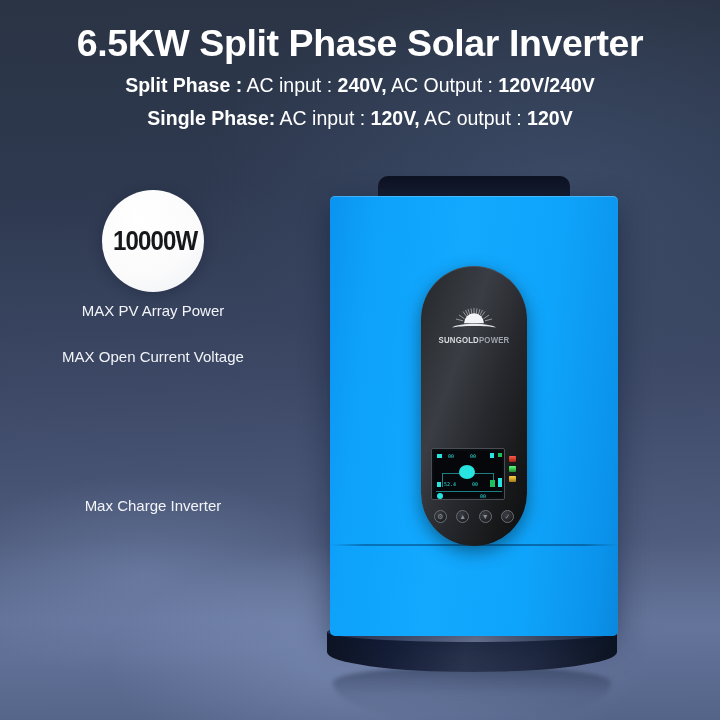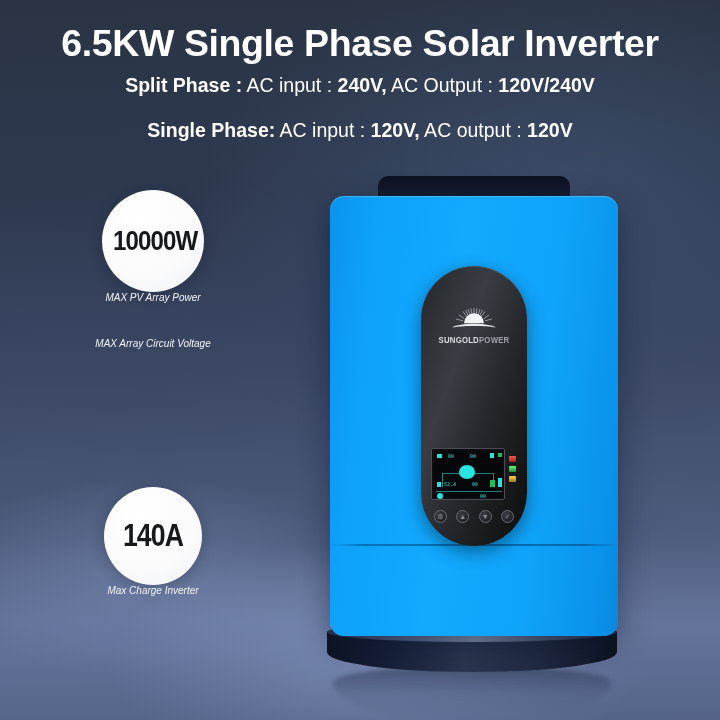--- a/index.html
+++ b/index.html
@@ -26,39 +26,39 @@
   }
 
   
   .header { position:absolute; top:0; left:0; width:720px; text-align:center; z-index:6; }
   .title {
     font-size:37.5px; font-weight:bold; color:#fff; letter-spacing:-.4px;
     margin-top:22px; line-height:1.12; white-space:nowrap;
   }
   .subline { color:#fff; white-space:nowrap; line-height:1.1; }
   .sub1 { font-size:19.5px; margin-top:11px; }
-  .sub2 { font-size:19.5px; margin-top:24px; }
+  .sub2 { font-size:19.5px; margin-top:12px; }
   .b { font-weight:bold; }
   .r { font-weight:normal; }
 
   
   .badge { position:absolute; z-index:6; text-align:center; }
   .circle {
     border-radius:50%;
     background:radial-gradient(circle at 38% 30%, #ffffff 0%, #fbfbfc 58%, #eef0f3 100%);
     display:flex; align-items:center; justify-content:center;
     margin:0 auto;
     box-shadow:0 3px 14px rgba(10,18,36,.28);
   }
   .circle span {
     font-family:"Liberation Sans Narrow","Liberation Sans", sans-serif;
     font-weight:bold; color:#17181c; transform:scaleX(.86);
     display:block; letter-spacing:-1px;
   }
-  .cap { color:#f2f4f8; font-size:10px; white-space:nowrap;font-style:italic; }
+  .cap { color:#f2f4f8; font-size:15px; margin-top:10px; white-space:nowrap; }
 
   #badge1 { left:48px;  top:190px; width:210px; }
   #badge1 .circle { width:102px; height:102px;justify-content:flex-end; }
   #badge1 .circle span { font-size:28px; }
 
   #badge2 { left:38px;  top:338px; width:230px; }
   #badge2 .circle { width:100px; height:100px; }
   #badge2 .circle span { font-size:31px; }
 
   #badge3 { left:50px;  top:487px; width:206px; }
@@ -98,21 +98,21 @@
     position:absolute; top:13px; width:12px; height:13px;
     background:linear-gradient(180deg,#9aa4b8 0%, #6d7away 0%, #707b93 55%, #49526a 100%);
     clip-path:polygon(50% 0%, 100% 100%, 0% 100%);
     opacity:.9;
   }
   #screwL { left:26px; }
   #screwR { right:26px; }
 
   #body {
     position:absolute; left:0; top:20px; width:288px; height:440px;
-    border-radius:14px;
+    border-radius:5px;
     background:linear-gradient(96deg,#0a93f0 0%, #0ea2fb 14%, #12a9ff 42%, #0fa4fb 70%, #0b93ec 92%, #0a88dc 100%);
     box-shadow:0 10px 30px rgba(6,20,44,.45), inset 0 1px 0 rgba(255,255,255,.22);
   }
   #seam {
     position:absolute; left:0; top:348px; width:288px; height:2px;
     background:linear-gradient(90deg, rgba(5,90,150,0) 0%, rgba(6,96,158,.75) 12%, rgba(6,96,158,.85) 88%, rgba(5,90,150,0) 100%);
   }
 
   #bezel {
     position:absolute; left:91px; top:70px; width:106px; height:280px;
@@ -157,46 +157,43 @@
     display:flex; align-items:center; justify-content:center;
     color:#8b9098; font-size:7px; line-height:1;
   }
 </style>
 </head>
 <body>
 
 <div id="stage">
 
   <div class="header">
-    <div class="title">6.5KW Single Phase Solar Inverter</div>
+    <div class="title">6.5KW Split Phase Solar Inverter</div>
 
     <div class="subline sub1">
       <span class="b">Split Phase :</span><span class="r"> AC input :</span><span class="b"> 240V,</span><span class="r"> AC Output :</span><span class="b"> 120V/240V</span>
     </div>
 
     <div class="subline sub2">
       <span class="b">Single Phase:</span><span class="r"> AC input :</span><span class="b"> 120V,</span><span class="r"> AC output :</span><span class="b"> 120V</span>
     </div>
   </div>
 
   <div class="badge" id="badge1">
     <div class="circle">
       <span>10000W</span>
     </div>
     <div class="cap">MAX PV Array Power</div>
   </div>
 
   <div class="badge" id="badge2">
-    <div class="cap">MAX Array Circuit Voltage</div>
+    <div class="cap">MAX Open Current Voltage</div>
   </div>
 
   <div class="badge" id="badge3">
-    <div class="circle">
-      <span>140A</span>
-    </div>
     <div class="cap">Max Charge Inverter</div>
   </div>
 
   <div id="reflect"></div>
   <div id="pedestal">
     <div class="top"></div>
     <div class="side"></div>
     <div class="lip"></div>
   </div>
 

